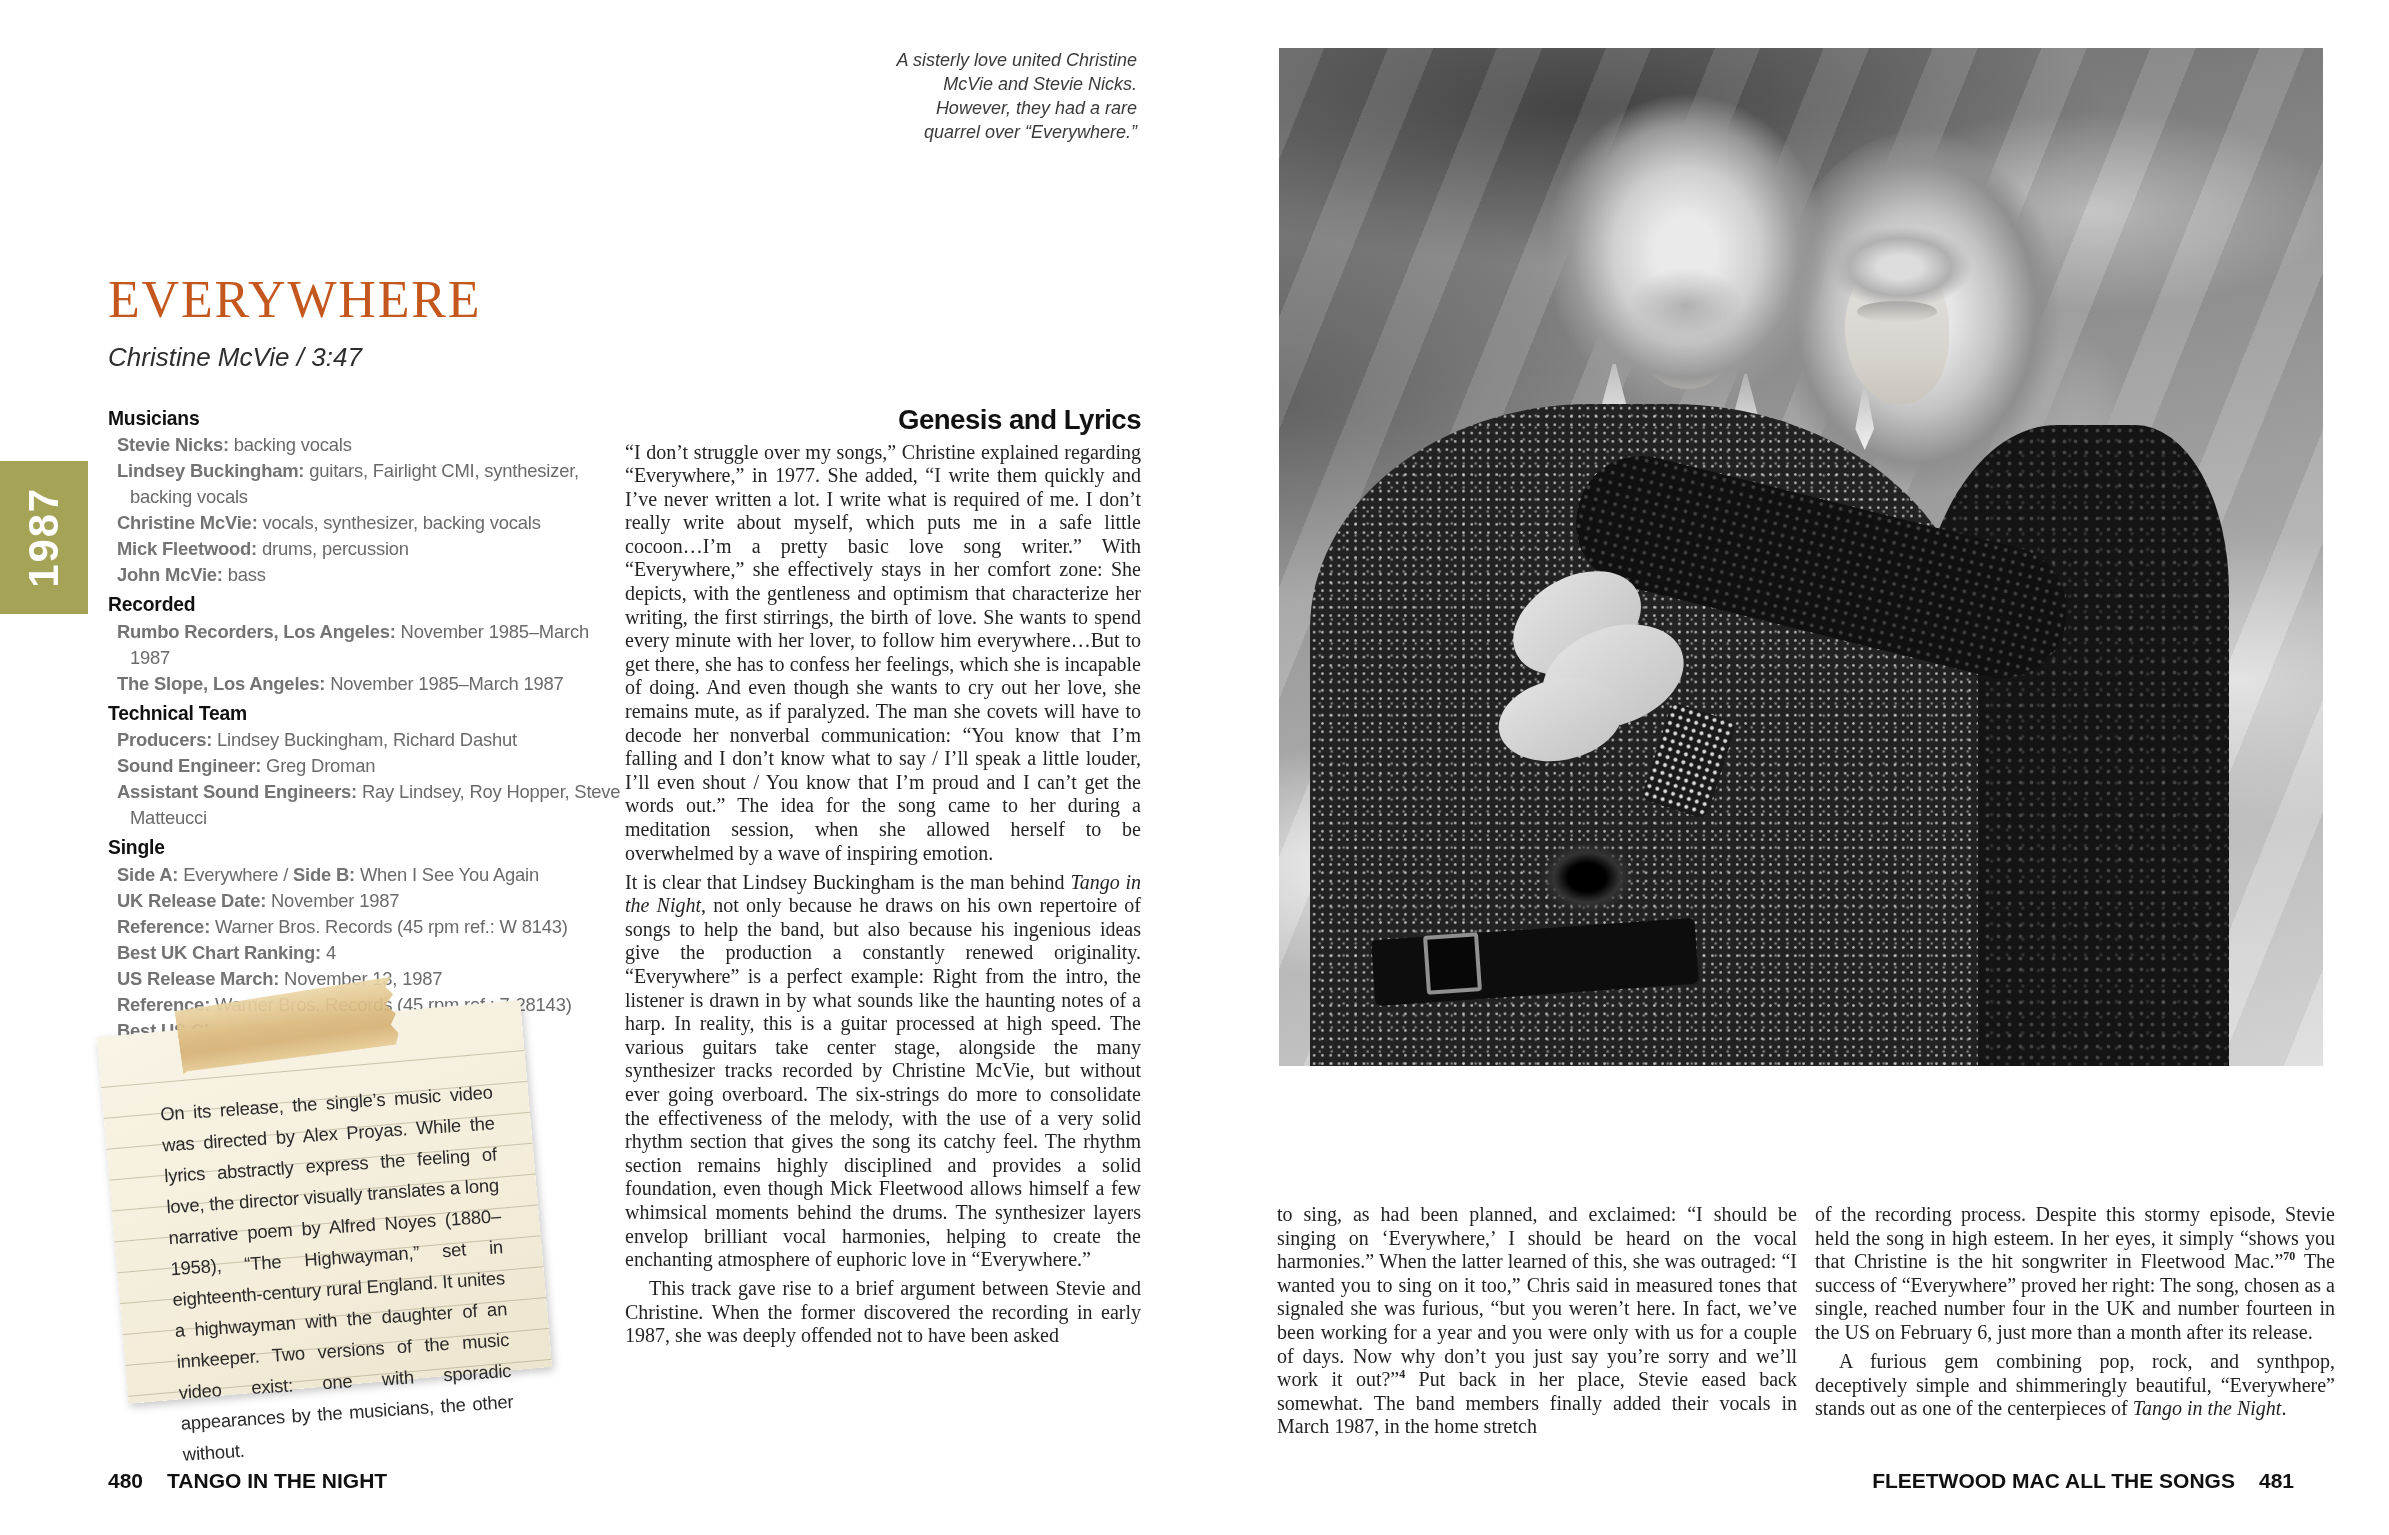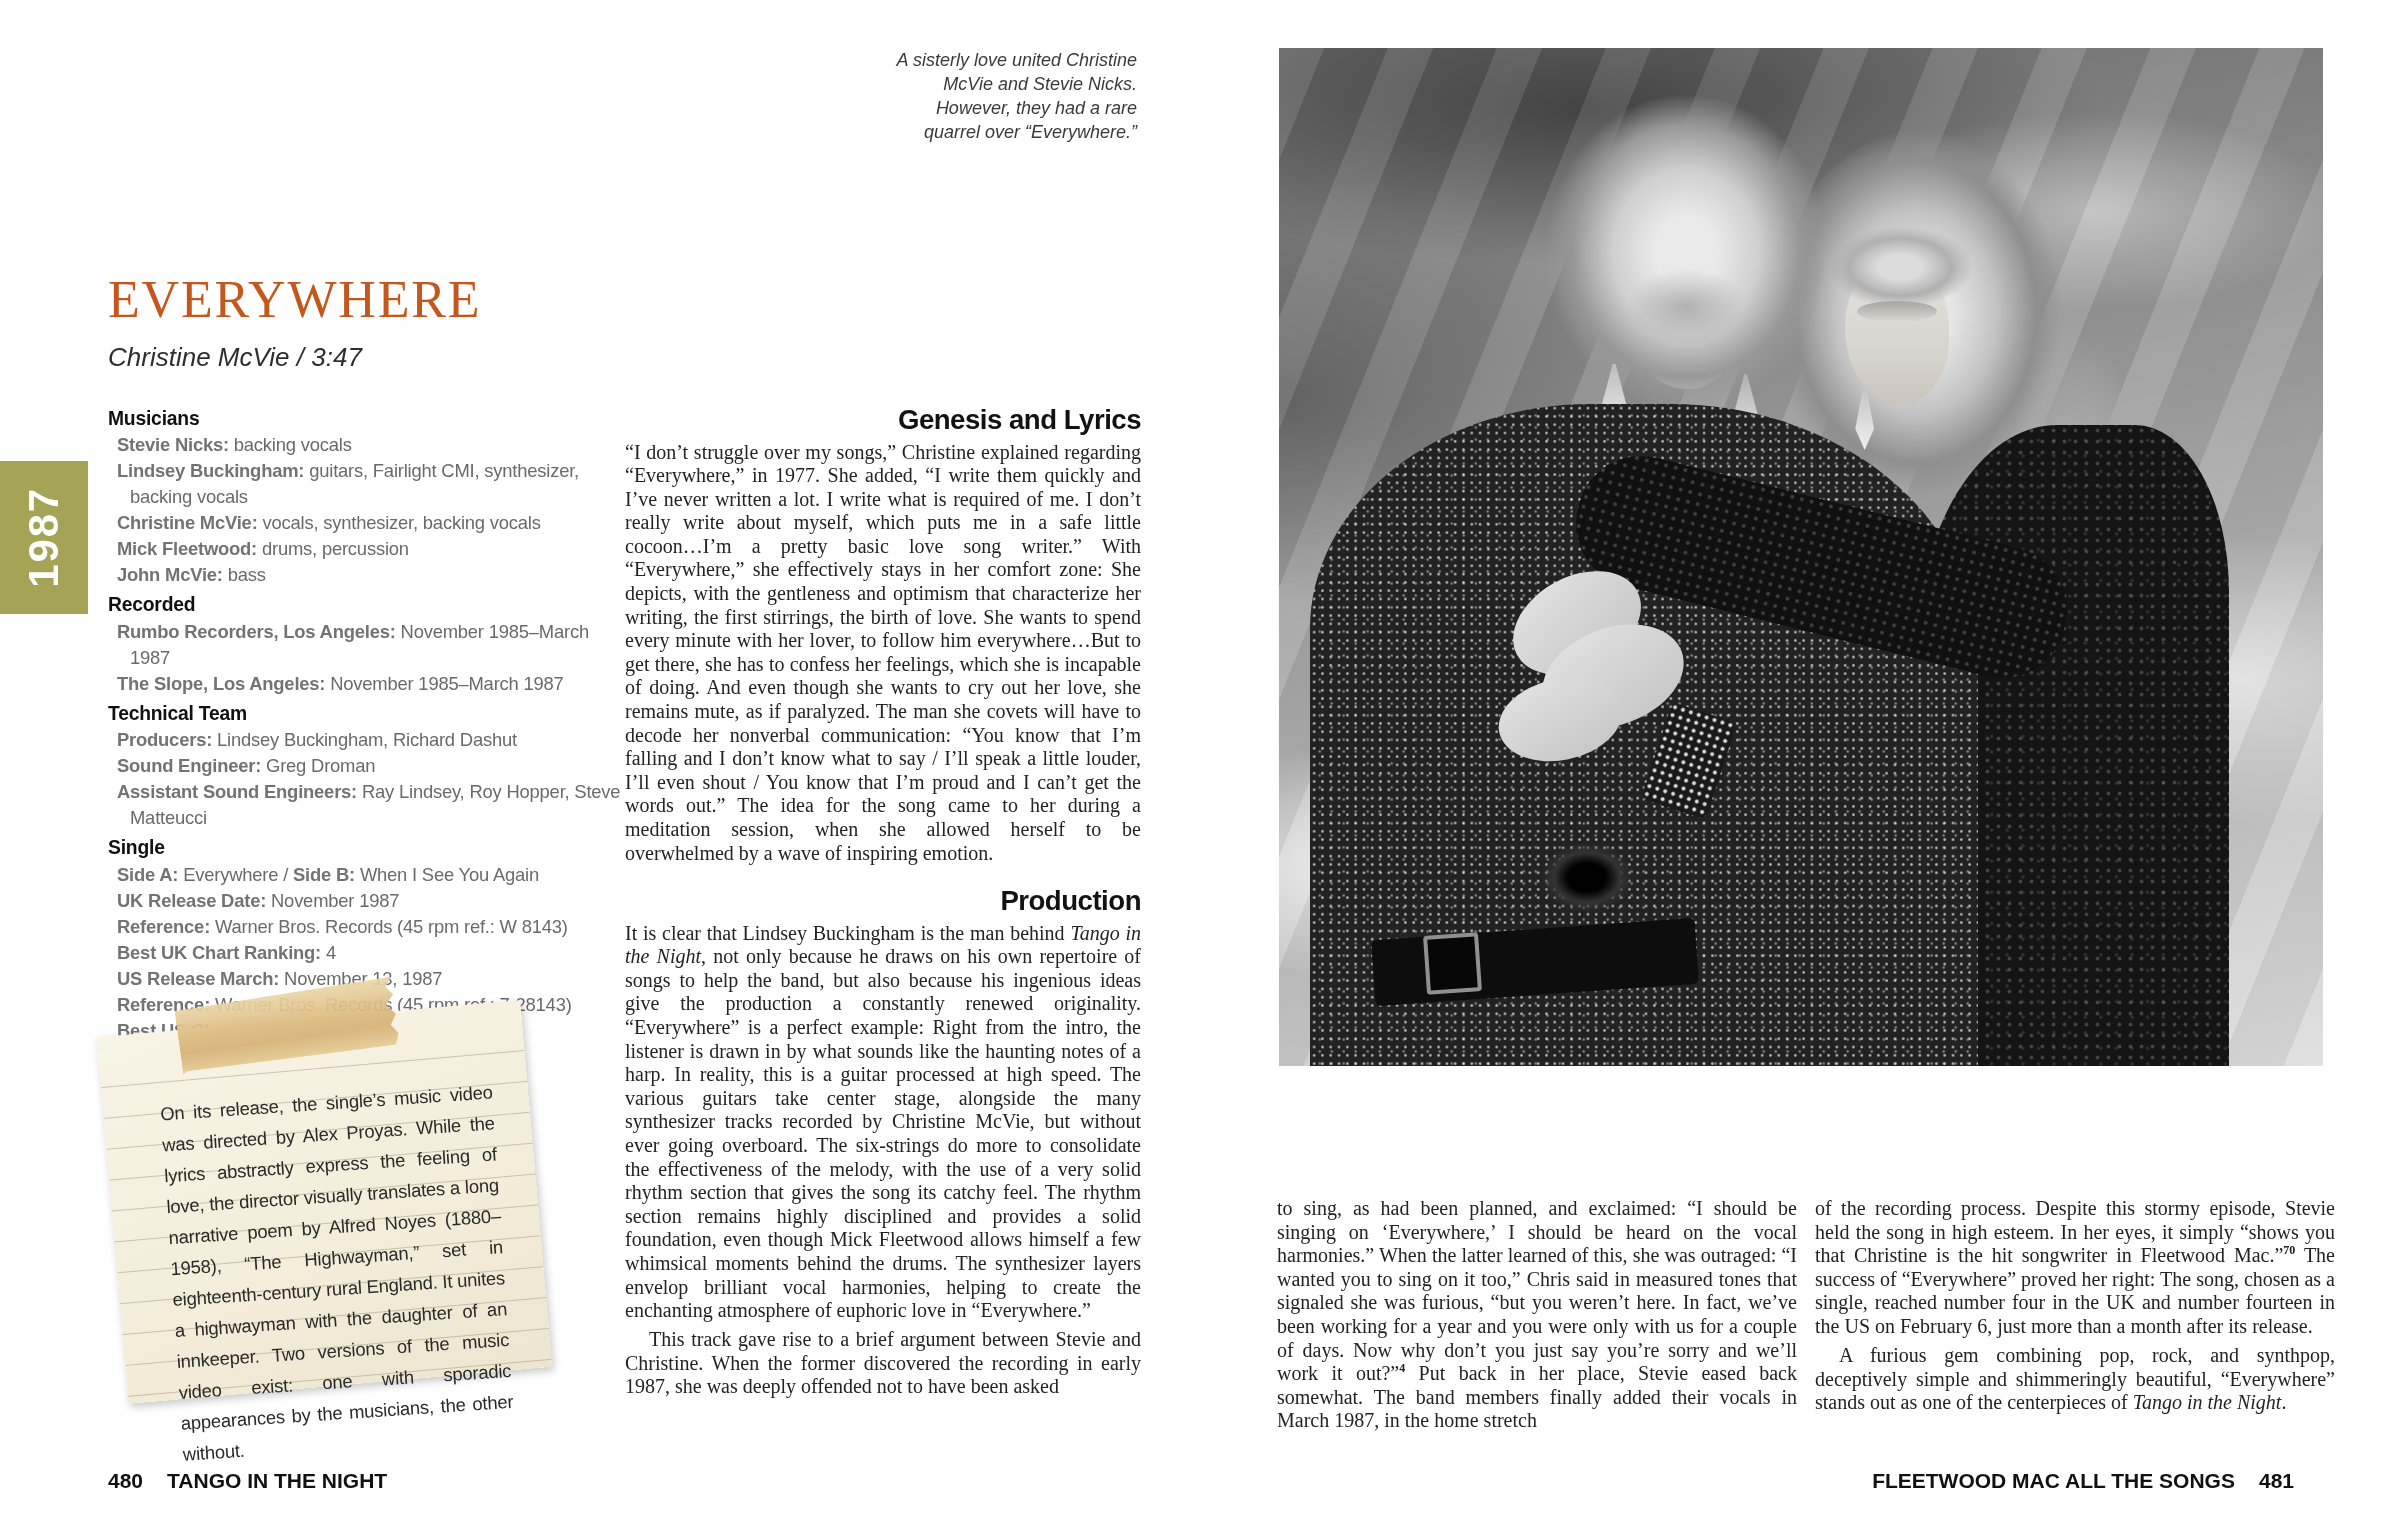--- a/index.html
+++ b/index.html
@@ -123,21 +123,21 @@
   .bracelet{left:25%;top:78%;width:9%;height:7%;border-radius:50%;
     background:radial-gradient(closest-side,#000 40%,#333 70%,rgba(40,40,40,0) 100%);}
   .belt{left:9%;top:86.5%;width:31%;height:6.5%;background:#0d0d0d;border-radius:5.5px;
     transform:rotate(-4deg);}
   .buckle{left:14%;top:87%;width:4.5%;height:5%;border:4.6px solid #909090;background:rgba(0,0,0,.4);
     border-radius:3.7px;transform:rotate(-4deg);}
 
   .rp-col{font-family:"Liberation Serif",serif;}
   .rp-col1{left:1277px;top:1191px;width:520px;}
   .rp-col2{left:1815px;top:1191px;width:520px;}
-  .rp-col p:first-child{margin-top:6px;}
+  .rp-col p:first-child{margin-top:12px;}
 </style>
 </head>
 <body>
 
 <div class="abs year-tab">
   <span>1987</span>
 </div>
 
 <div class="abs song-title">EVERYWHERE</div>
 <div class="abs song-subtitle">Christine McVie / 3:47</div>
@@ -167,21 +167,20 @@
   </div>
 
 <div class="abs note">
   <div class="tape"></div>
   <div class="note-text">On its release, the single’s music video was directed by Alex Proyas. While the lyrics abstractly express the feeling of love, the director visually translates a long narrative poem by Alfred Noyes (1880–1958), “The Highwayman,” set in eighteenth-century rural England. It unites a highwayman with the daughter of an innkeeper. Two versions of the music video exist: one with sporadic appearances by the musicians, the other without.</div>
 </div>
 
 <div class="abs col-center">
   <div class="art-h">Genesis and Lyrics</div>
   <p class="serif">“I don’t struggle over my songs,” Christine explained regarding “Everywhere,” in 1977. She added, “I write them quickly and I’ve never written a lot. I write what is required of me. I don’t really write about myself, which puts me in a safe little cocoon…I’m a pretty basic love song writer.” With “Everywhere,” she effectively stays in her comfort zone: She depicts, with the gentleness and optimism that characterize her writing, the first stirrings, the birth of love. She wants to spend every minute with her lover, to follow him everywhere…But to get there, she has to confess her feelings, which she is incapable of doing. And even though she wants to cry out her love, she remains mute, as if paralyzed. The man she covets will have to decode her nonverbal communication: “You know that I’m falling and I don’t know what to say / I’ll speak a little louder, I’ll even shout / You know that I’m proud and I can’t get the words out.” The idea for the song came to her during a meditation session, when she allowed herself to be overwhelmed by a wave of inspiring emotion.</p>
-  <div class="art-h art-h2">Production</div>
   <p class="serif"><span>It is clear that Lindsey Buckingham is the man behind </span><span class="it">Tango in the Night</span><span>, not only because he draws on his own repertoire of songs to help the band, but also because his ingenious ideas give the production a constantly renewed originality. “Everywhere” is a perfect example: Right from the intro, the listener is drawn in by what sounds like the haunting notes of a harp. In reality, this is a guitar processed at high speed. The various guitars take center stage, alongside the many synthesizer tracks recorded by Christine McVie, but without ever going overboard. The six-strings do more to consolidate the effectiveness of the melody, with the use of a very solid rhythm section that gives the song its catchy feel. The rhythm section remains highly disciplined and provides a solid foundation, even though Mick Fleetwood allows himself a few whimsical moments behind the drums. The synthesizer layers envelop brilliant vocal harmonies, helping to create the enchanting atmosphere of euphoric love in “Everywhere.”</span></p>
   <p class="serif indent">This track gave rise to a brief argument between Stevie and Christine. When the former discovered the recording in early 1987, she was deeply offended not to have been asked</p>
 </div>
 
 <div class="abs footer-left">
   <span class="num">480</span><span>TANGO IN THE NIGHT</span>
 </div>
 
 <div class="abs photo-caption">A sisterly love united Christine McVie and Stevie Nicks. However, they had a rare quarrel over “Everywhere.”</div>
 

